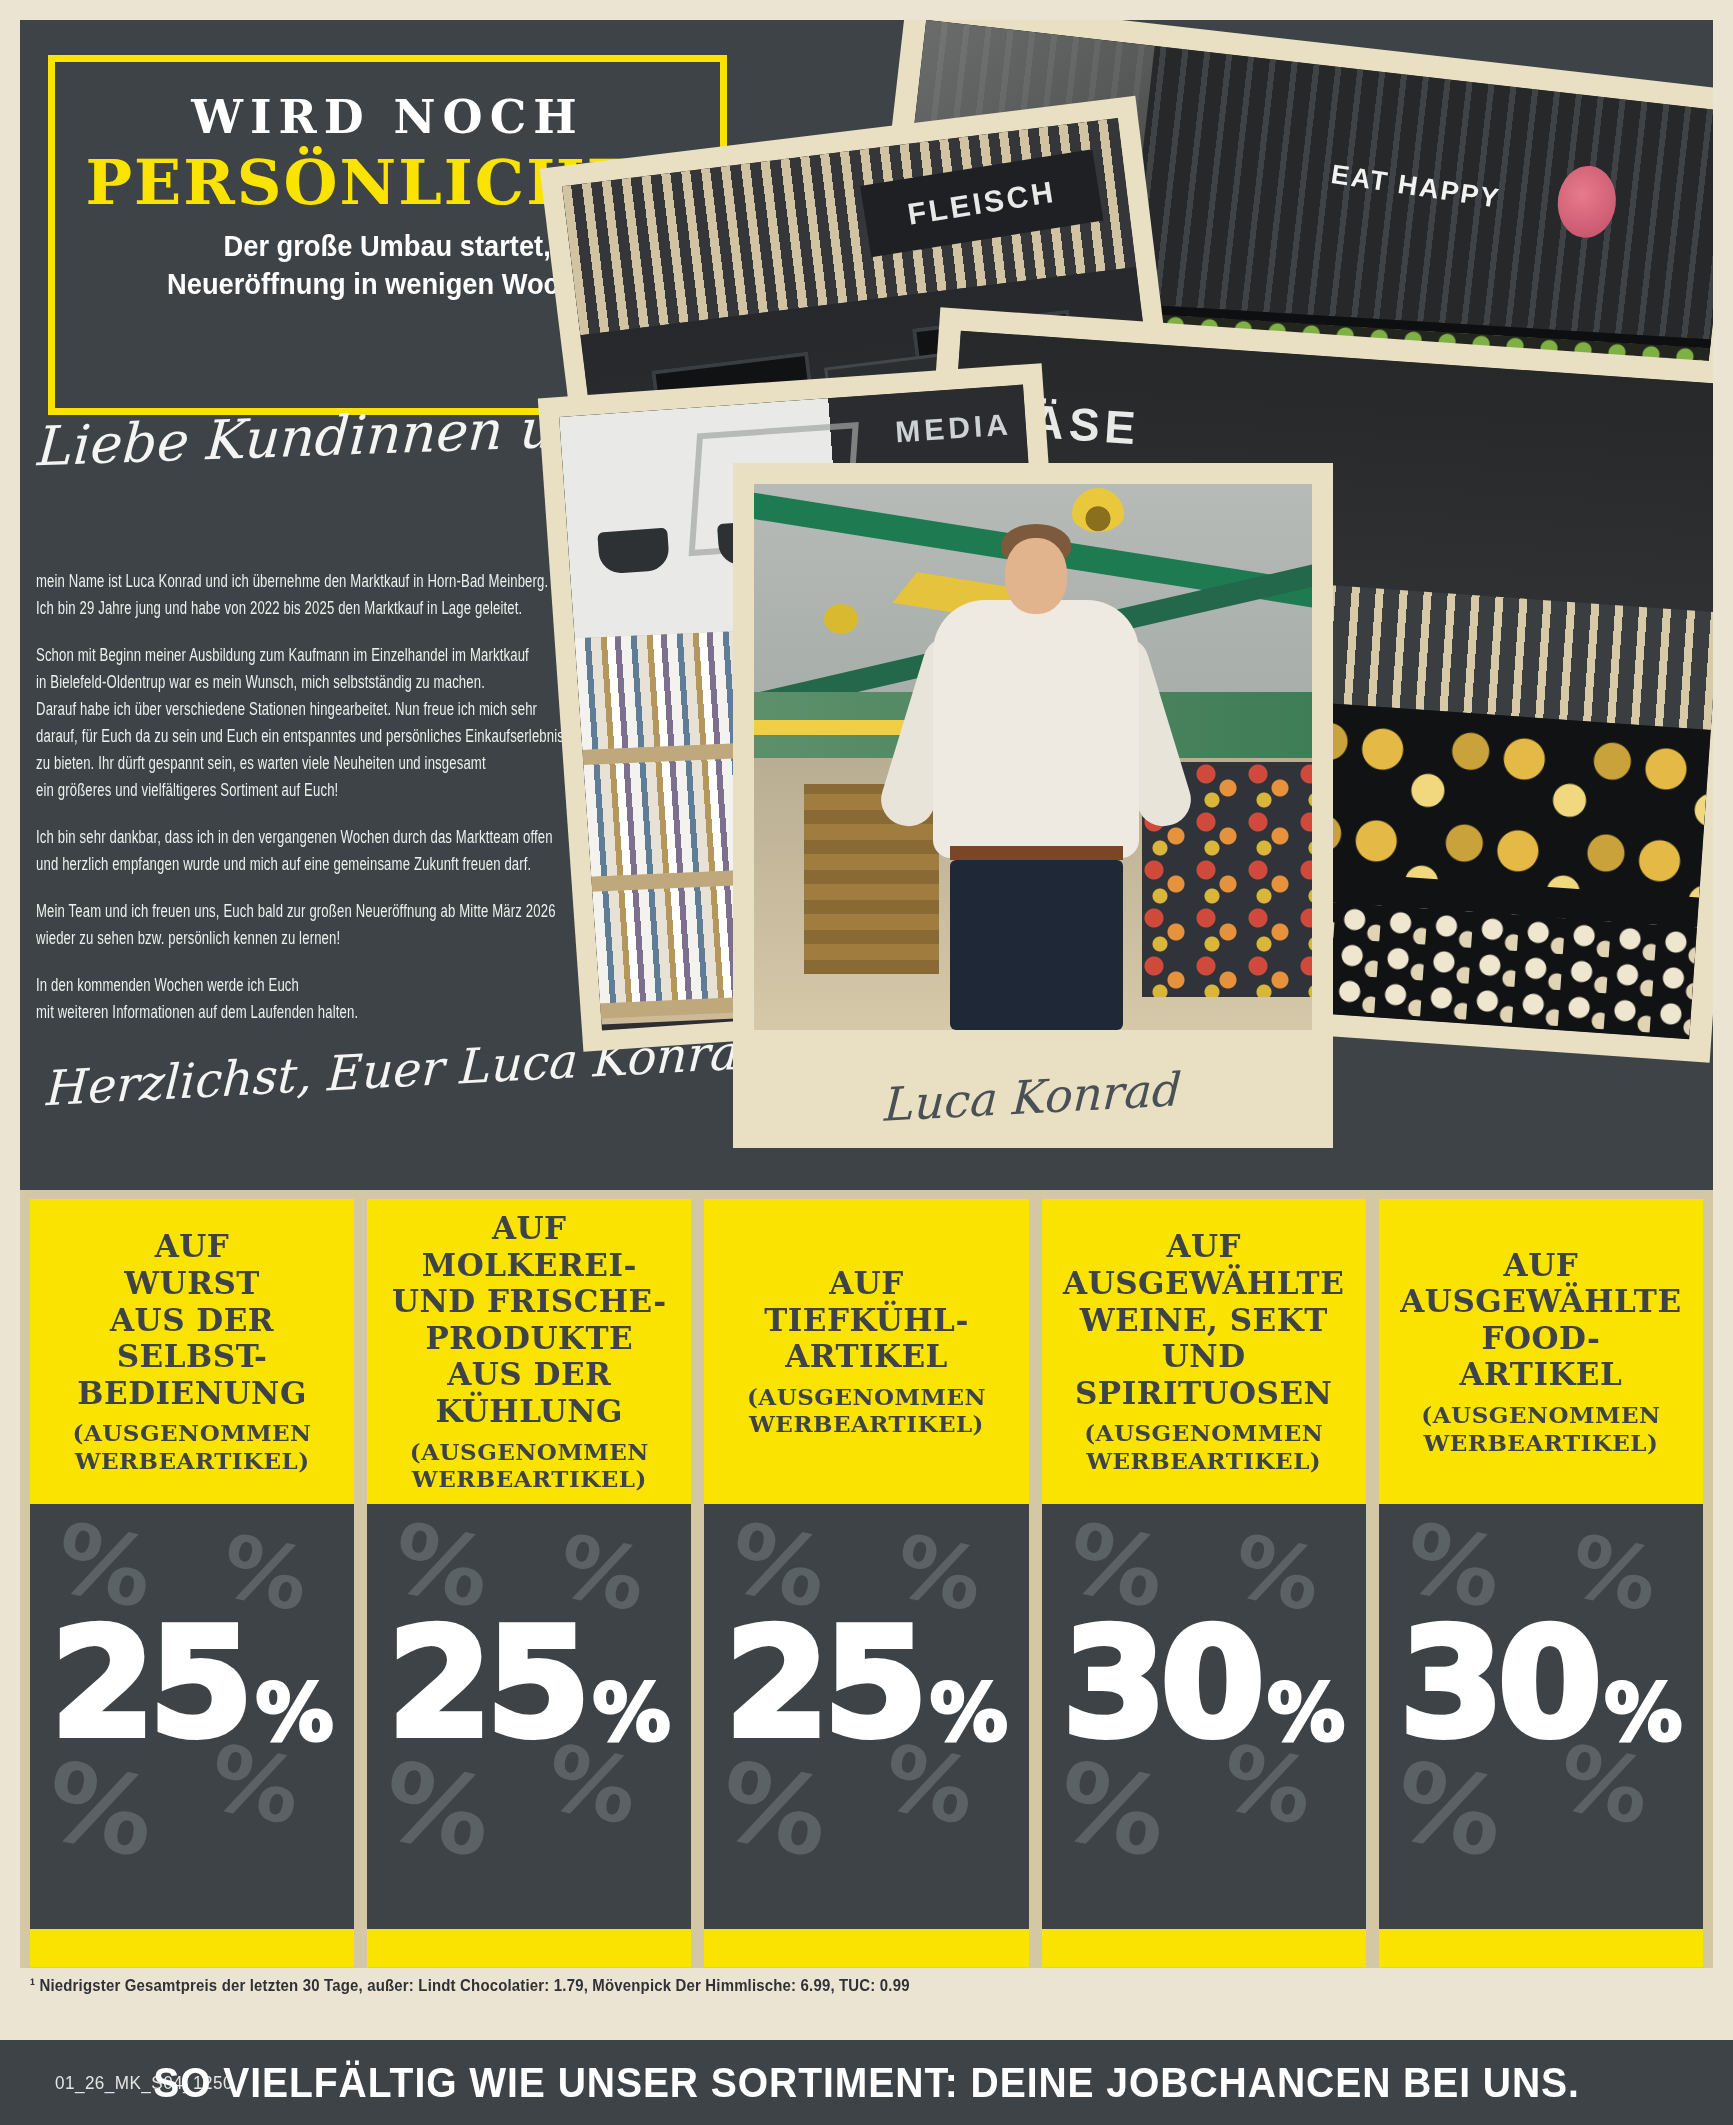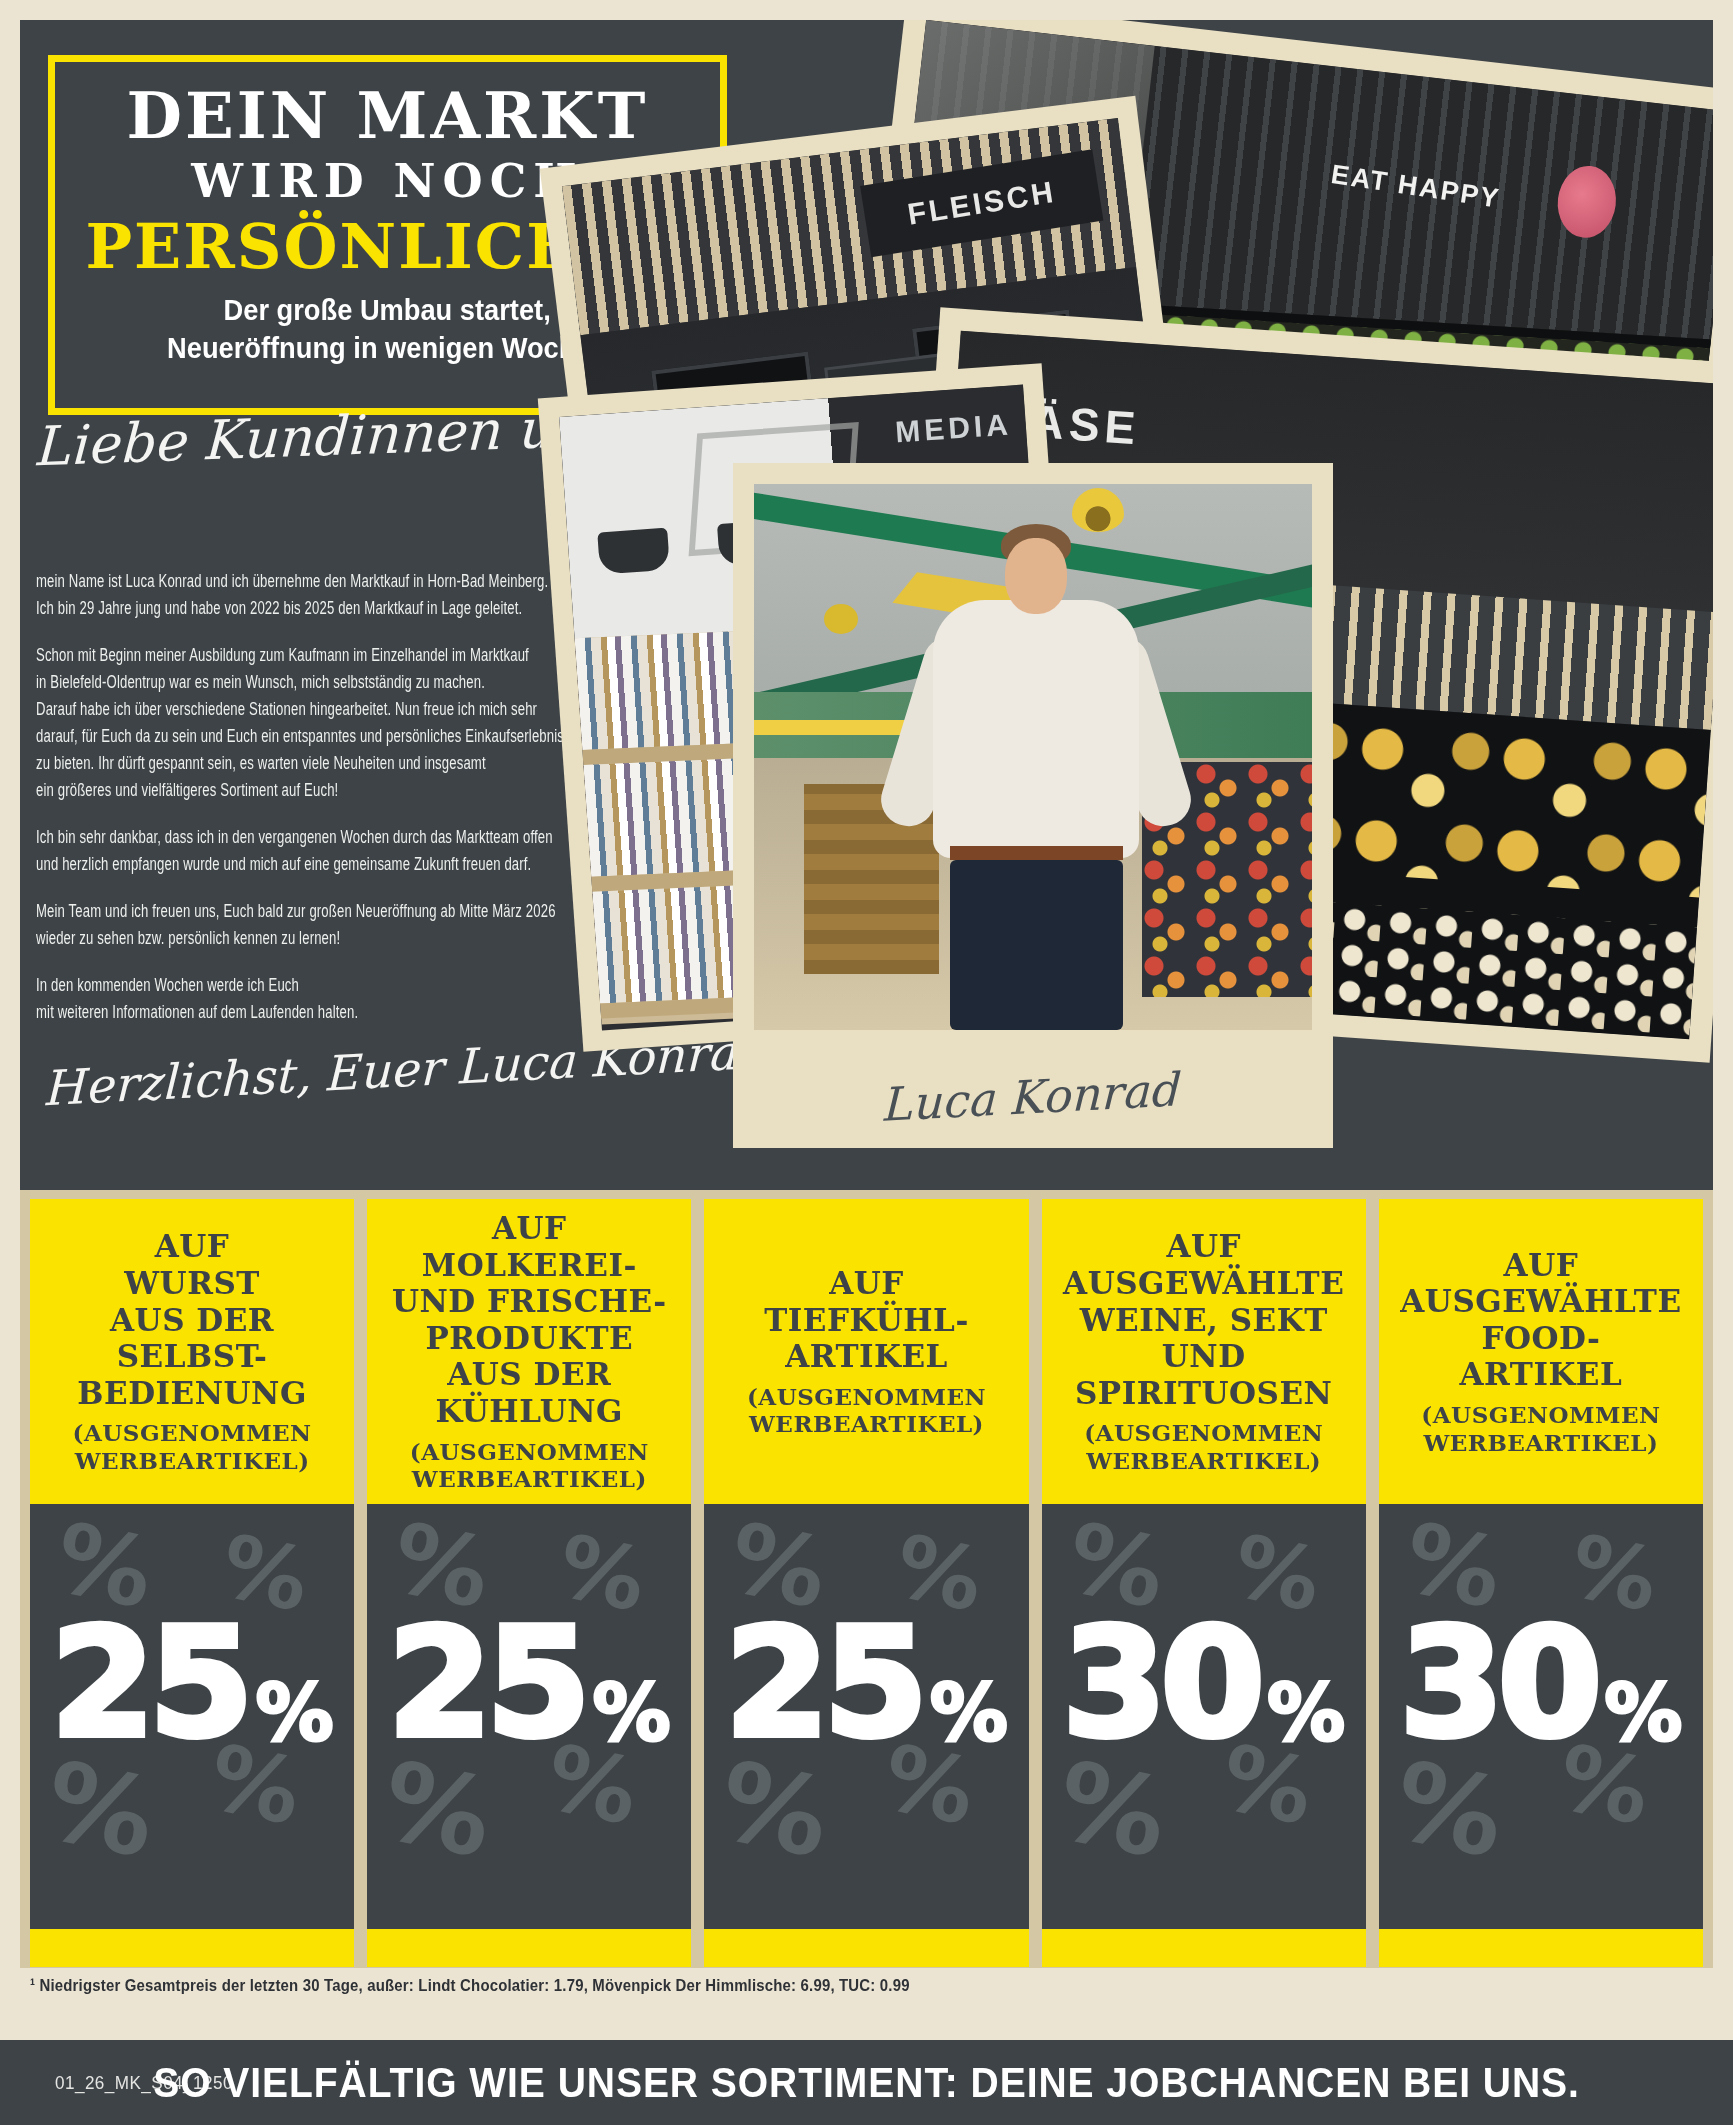--- a/index.html
+++ b/index.html
@@ -131,21 +131,20 @@
            font:700 42px "Liberation Sans",sans-serif;color:#ffffff;letter-spacing:1px;}
 </style>
 </head>
 <body>
 
 <div class="page">
 
   <div class="hero">
 
     <div class="headline-box">
-      <div class="t1">DEIN MARKT</div>
       <div class="t2">WIRD NOCH</div>
       <div class="t3">PERSÖNLICHER</div>
       <div class="subtitle">Der große Umbau startet,
 Neueröffnung in wenigen Wochen</div>
     </div>
 
     <div class="script salutation">Liebe Kundinnen und Kunden,</div>
 
     <div class="letter">
       <p>mein Name ist Luca Konrad und ich übernehme den Marktkauf in Horn-Bad Meinberg.

